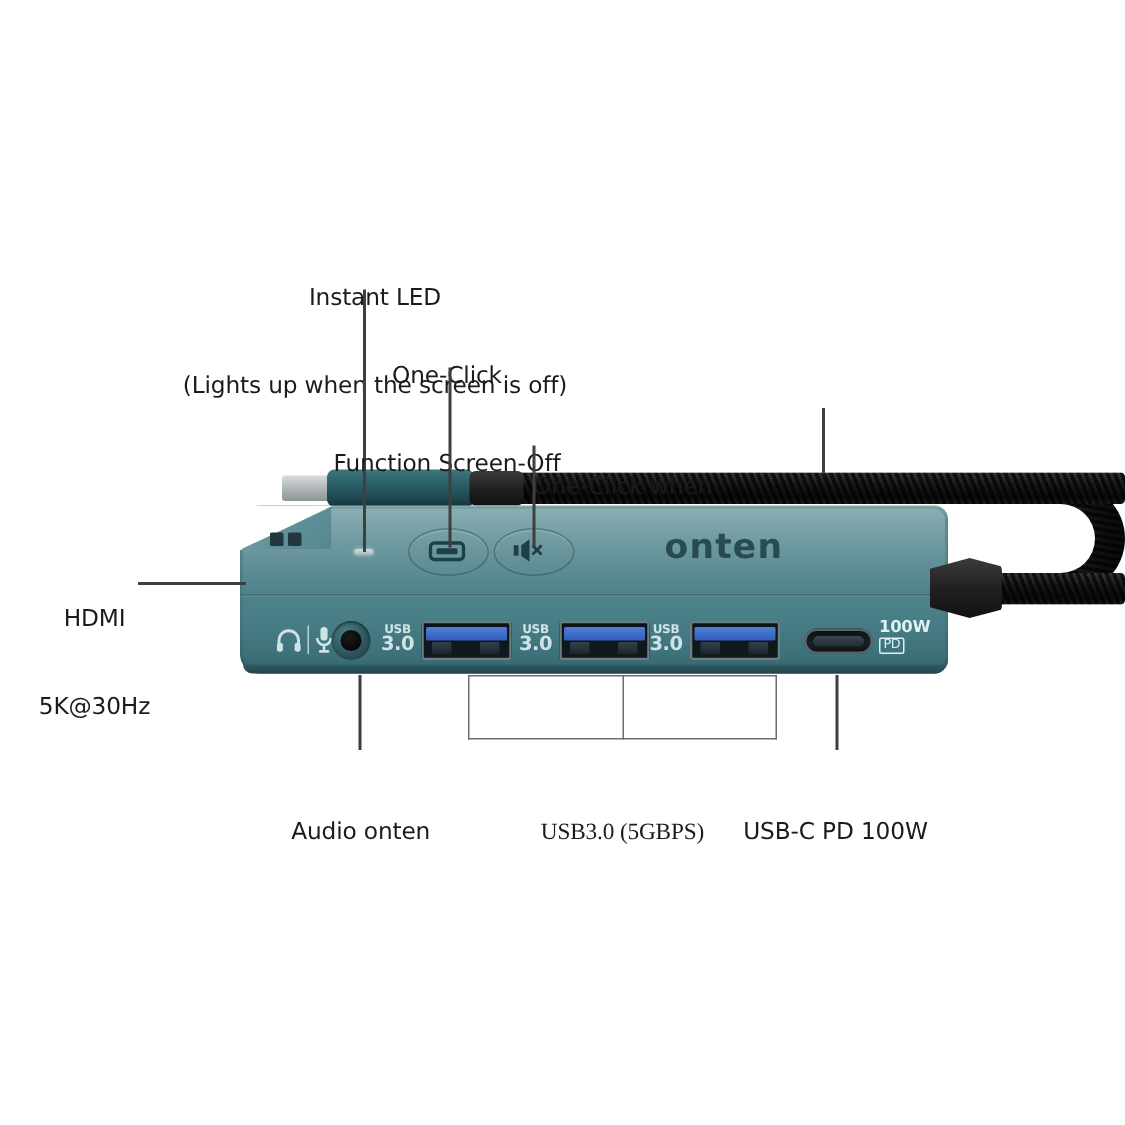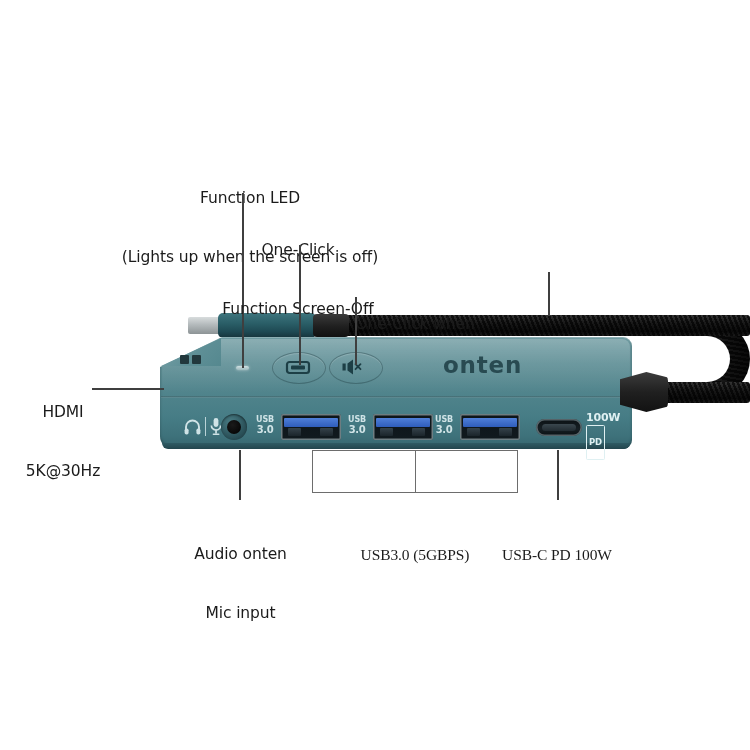--- a/index.html
+++ b/index.html
@@ -201,21 +201,21 @@
     width: 24px;
     color: #cfe3e6;
     font-size: 8px;
     line-height: 9.5px;
     font-weight: bold;
     text-align: center;
     letter-spacing: -0.2px;
   }
   .usb-label .n {
     display: block;
-    font-size: 10px;
+    font-size: 13px;
     letter-spacing: -0.4px;
   }
 
   
   .usbc-port {
     position: absolute;
     left: 536px;
     top: 419px;
     width: 46px;
     height: 17px;
@@ -239,26 +239,26 @@
     color: #dff0f2;
     font-size: 11px;
     font-weight: bold;
     letter-spacing: -0.2px;
     line-height: 11px;
   }
   .pd-box {
     position: absolute;
     left: 586px;
     top: 425px;
-    padding: 12px 2px;
+    padding: 0 2px;
     border: 1.3px solid #dff0f2;
     border-radius: 1.5px;
     color: #dff0f2;
     font-size: 8.5px;
-    font-weight: bold;
+    font-weight: normal;
     line-height: 9px;
     letter-spacing: -0.3px;
   }
 
   
   .brand {
     position: absolute;
     left: 443px;
     top: 352px;
     color: #24454c;
@@ -450,21 +450,21 @@
       <div class="usb-tooth" style="left:39px;"></div>
     </div>
 
     <div class="usbc-port"></div>
     <div class="usbc-tongue"></div>
     <div class="pd-text">100W</div>
     <div class="pd-box">PD</div>
   </div>
 
   <div class="callout" style="left:0;top:150px;width:500px;">
-    <div>Function LED</div>
+    <div>Instant LED</div>
     <div>(Lights up when the screen is off)</div>
   </div>
   <div class="leader v" style="left:242px;top:193px;height:175px;"></div>
 
   <div class="callout" style="left:153px;top:202px;width:290px;">
     <div>One-Click</div>
     <div>Function Screen-Off</div>
   </div>
   <div class="leader v" style="left:299px;top:245px;height:120px;"></div>
 
@@ -476,32 +476,31 @@
   <div class="leader v" style="left:548px;top:272px;height:44px;"></div>
 
   <div class="callout" style="left:8px;top:364px;width:110px;text-align:center;">
     <div>HDMI</div>
     <div>5K@30Hz</div>
   </div>
   <div class="leader h" style="left:92px;top:388px;width:72px;"></div>
 
   <div class="callout" style="left:148px;top:506px;width:185px;">
     <div>Audio onten</div>
-    <div>Mic input</div>
   </div>
   <div class="leader v" style="left:239px;top:450px;height:50px;"></div>
 
   <div class="bracket h" style="left:312px;top:450px;width:206px;"></div>
   <div class="bracket v" style="left:312px;top:450px;height:43px;"></div>
   <div class="bracket v" style="left:415px;top:450px;height:43px;"></div>
   <div class="bracket v" style="left:517px;top:450px;height:43px;"></div>
   <div class="bracket h" style="left:312px;top:492px;width:206px;"></div>
 
   <div class="callout" style="left:330px;top:506px;width:170px;font-family:Liberation Serif, serif;">
     <div>USB3.0 (5GBPS)</div>
   </div>
 
   <div class="leader v" style="left:557px;top:450px;height:50px;"></div>
-  <div class="callout" style="left:467px;top:506px;width:180px;font-family:Liberation Serif, serif;">
+  <div class="callout" style="left:467px;top:506px;width:180px;">
     <div>USB-C PD 100W</div>
   </div>
 
 </div>
 
 </body></html>

